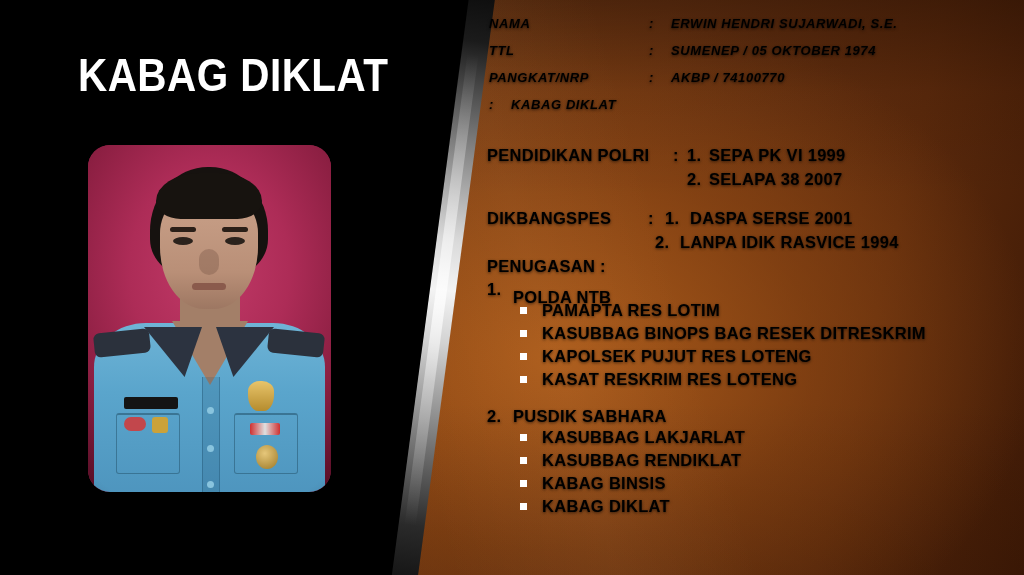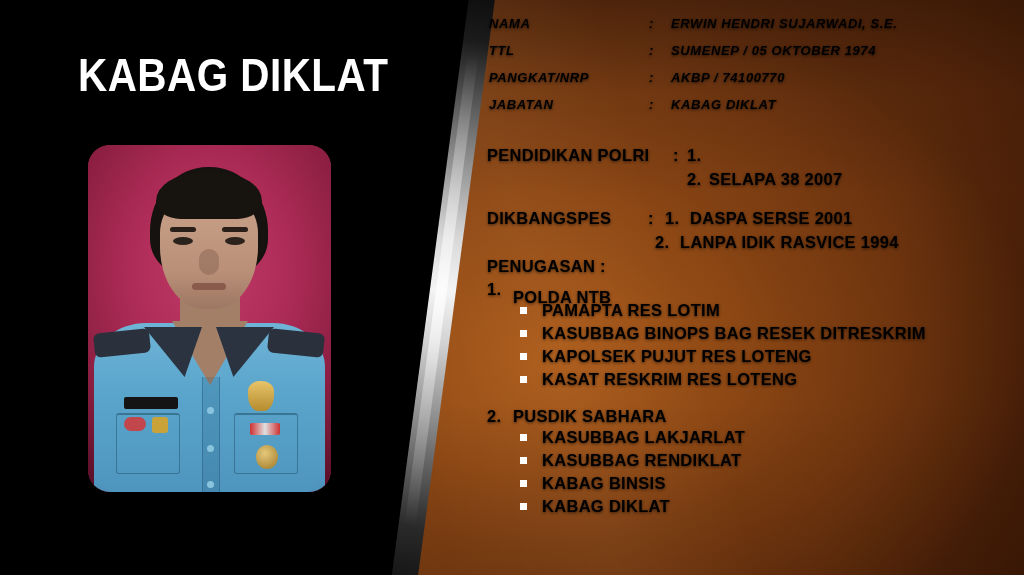--- a/index.html
+++ b/index.html
@@ -344,28 +344,28 @@
     <span class="hdr-label">TTL</span>
     <span class="hdr-colon">:</span>
     <span class="hdr-value">SUMENEP  /  05 OKTOBER 1974</span>
   </div>
   <div class="hdr-row" style="top:70px">
     <span class="hdr-label">PANGKAT/NRP</span>
     <span class="hdr-colon">:</span>
     <span class="hdr-value">AKBP / 74100770</span>
   </div>
   <div class="hdr-row" style="top:97px">
-    <span class="hdr-label">JABATAN</span>
     <span class="hdr-colon">:</span>
     <span class="hdr-value">KABAG DIKLAT</span>
   </div>
 
   <div class="sec" style="top:146px">PENDIDIKAN POLRI</div>
   <div class="num-item" style="left:673px; top:146px">:</div>
   <div class="num-item" style="left:687px; top:146px">1.</div>
+  <div class="num-item" style="left:709px; top:146px">SEPA PK VI 1999</div>
   <div class="num-item" style="left:687px; top:170px">2.</div>
   <div class="num-item" style="left:709px; top:170px">SELAPA 38  2007</div>
 
   <div class="sec" style="top:209px">DIKBANGSPES</div>
   <div class="num-item" style="left:648px; top:209px">:</div>
   <div class="num-item" style="left:665px; top:209px">1.</div>
   <div class="num-item" style="left:690px; top:209px">DASPA  SERSE  2001</div>
   <div class="num-item" style="left:655px; top:233px">2.</div>
   <div class="num-item" style="left:680px; top:233px">LANPA  IDIK RASVICE  1994</div>
 

